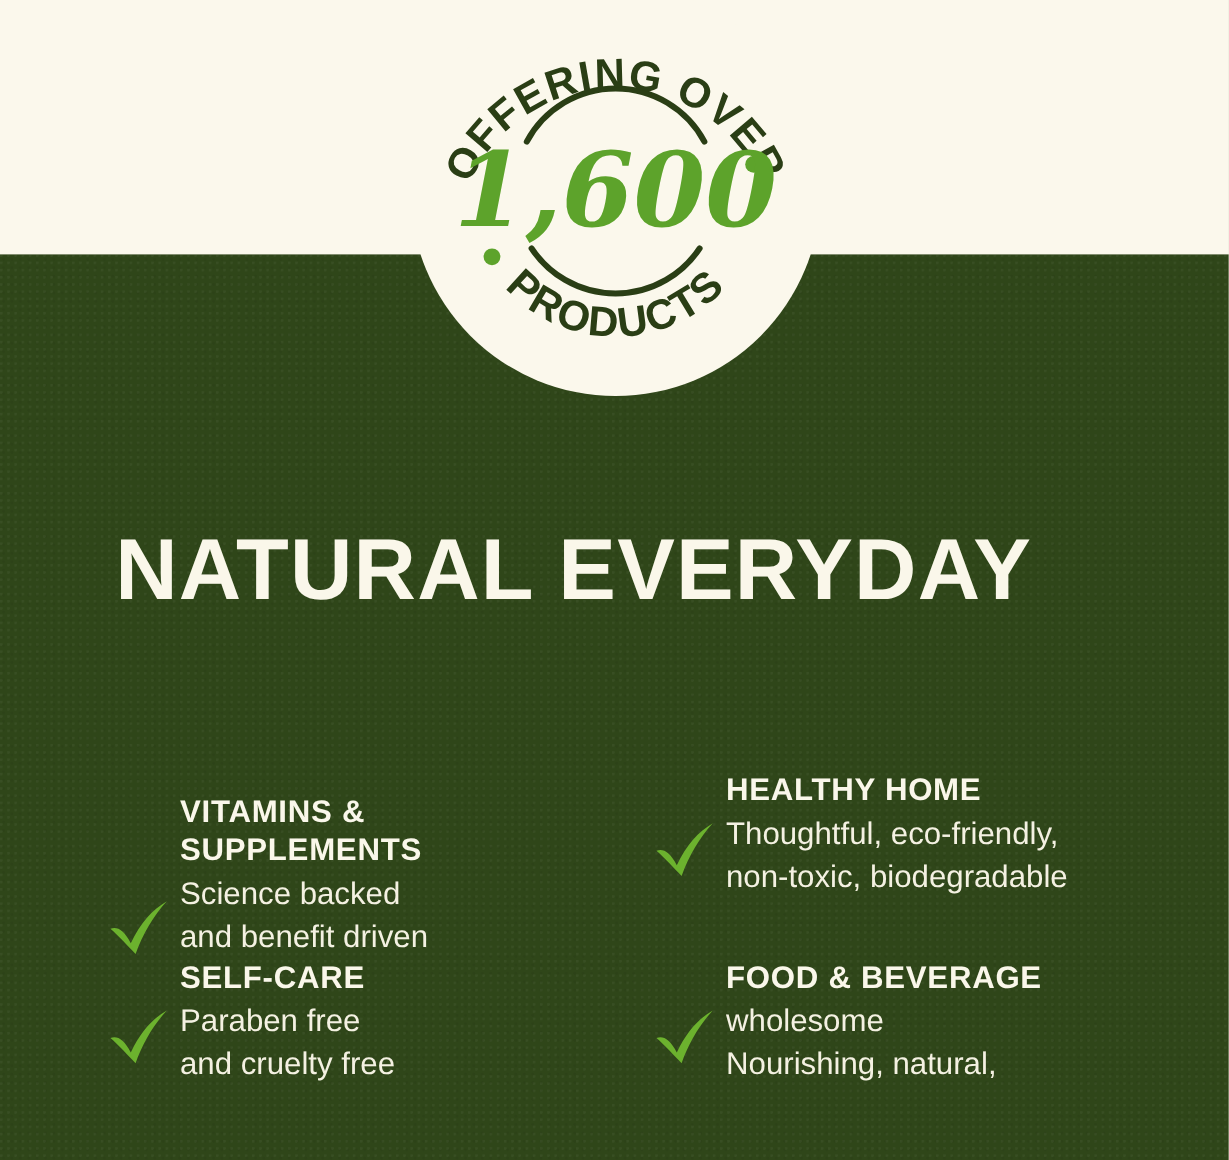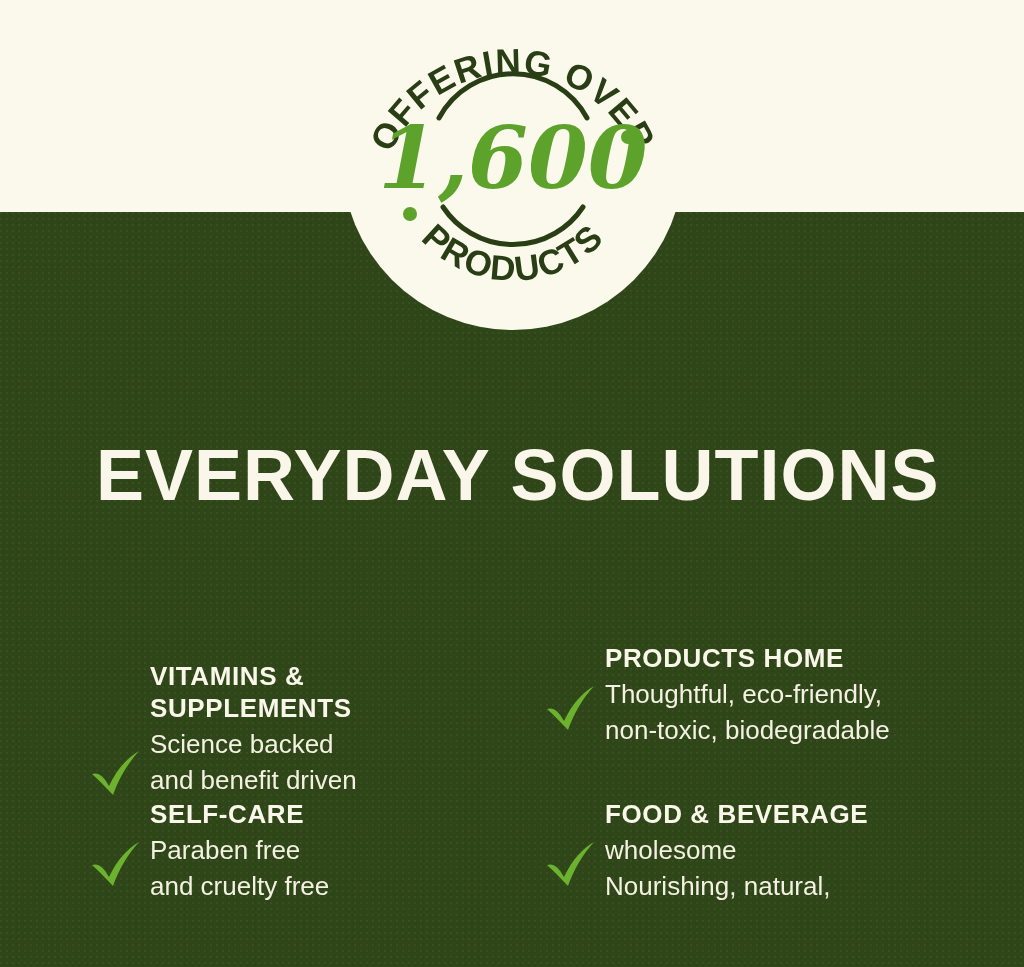--- a/index.html
+++ b/index.html
@@ -159,21 +159,21 @@
       </text>
 
       <circle cx="68" cy="226" r="7" fill="#5da32b"></circle>
       <circle cx="286" cy="149" r="7" fill="#5da32b"></circle>
 
       <text class="badge-number" x="171" y="200" text-anchor="middle">1,600</text>
     </svg>
   </div>
 
   <h1 id="headline">
-    <span class="hl-line">EVERYDAY SOLUTIONS</span>
+    <span class="hl-line">NATURAL EVERYDAY</span>
   </h1>
 
   <div id="features">
 
     <div class="feature">
       <svg class="check-icon" viewBox="0 0 56 50">
         <path d="M4 26 C10 24 15 27 21 38 C29 21 39 10 51 3 C40 15 31 30 25 47 C19 41 11 32 4 26 Z" fill="#6cb22e"></path>
       </svg>
       <div class="feature-body">
         <div class="feature-title">
@@ -186,21 +186,21 @@
         </p>
       </div>
     </div>
 
     <div class="feature align-mid">
       <svg class="check-icon" viewBox="0 0 56 50">
         <path d="M4 26 C10 24 15 27 21 38 C29 21 39 10 51 3 C40 15 31 30 25 47 C19 41 11 32 4 26 Z" fill="#6cb22e"></path>
       </svg>
       <div class="feature-body">
         <div class="feature-title">
-          <span>PRODUCTS HOME</span>
+          <span>HEALTHY HOME</span>
         </div>
         <p class="feature-desc">
           <span>Thoughtful, eco-friendly,</span>
           <span>non-toxic, biodegradable</span>
         </p>
       </div>
     </div>
 
     <div class="feature align-mid">
       <svg class="check-icon" viewBox="0 0 56 50">

